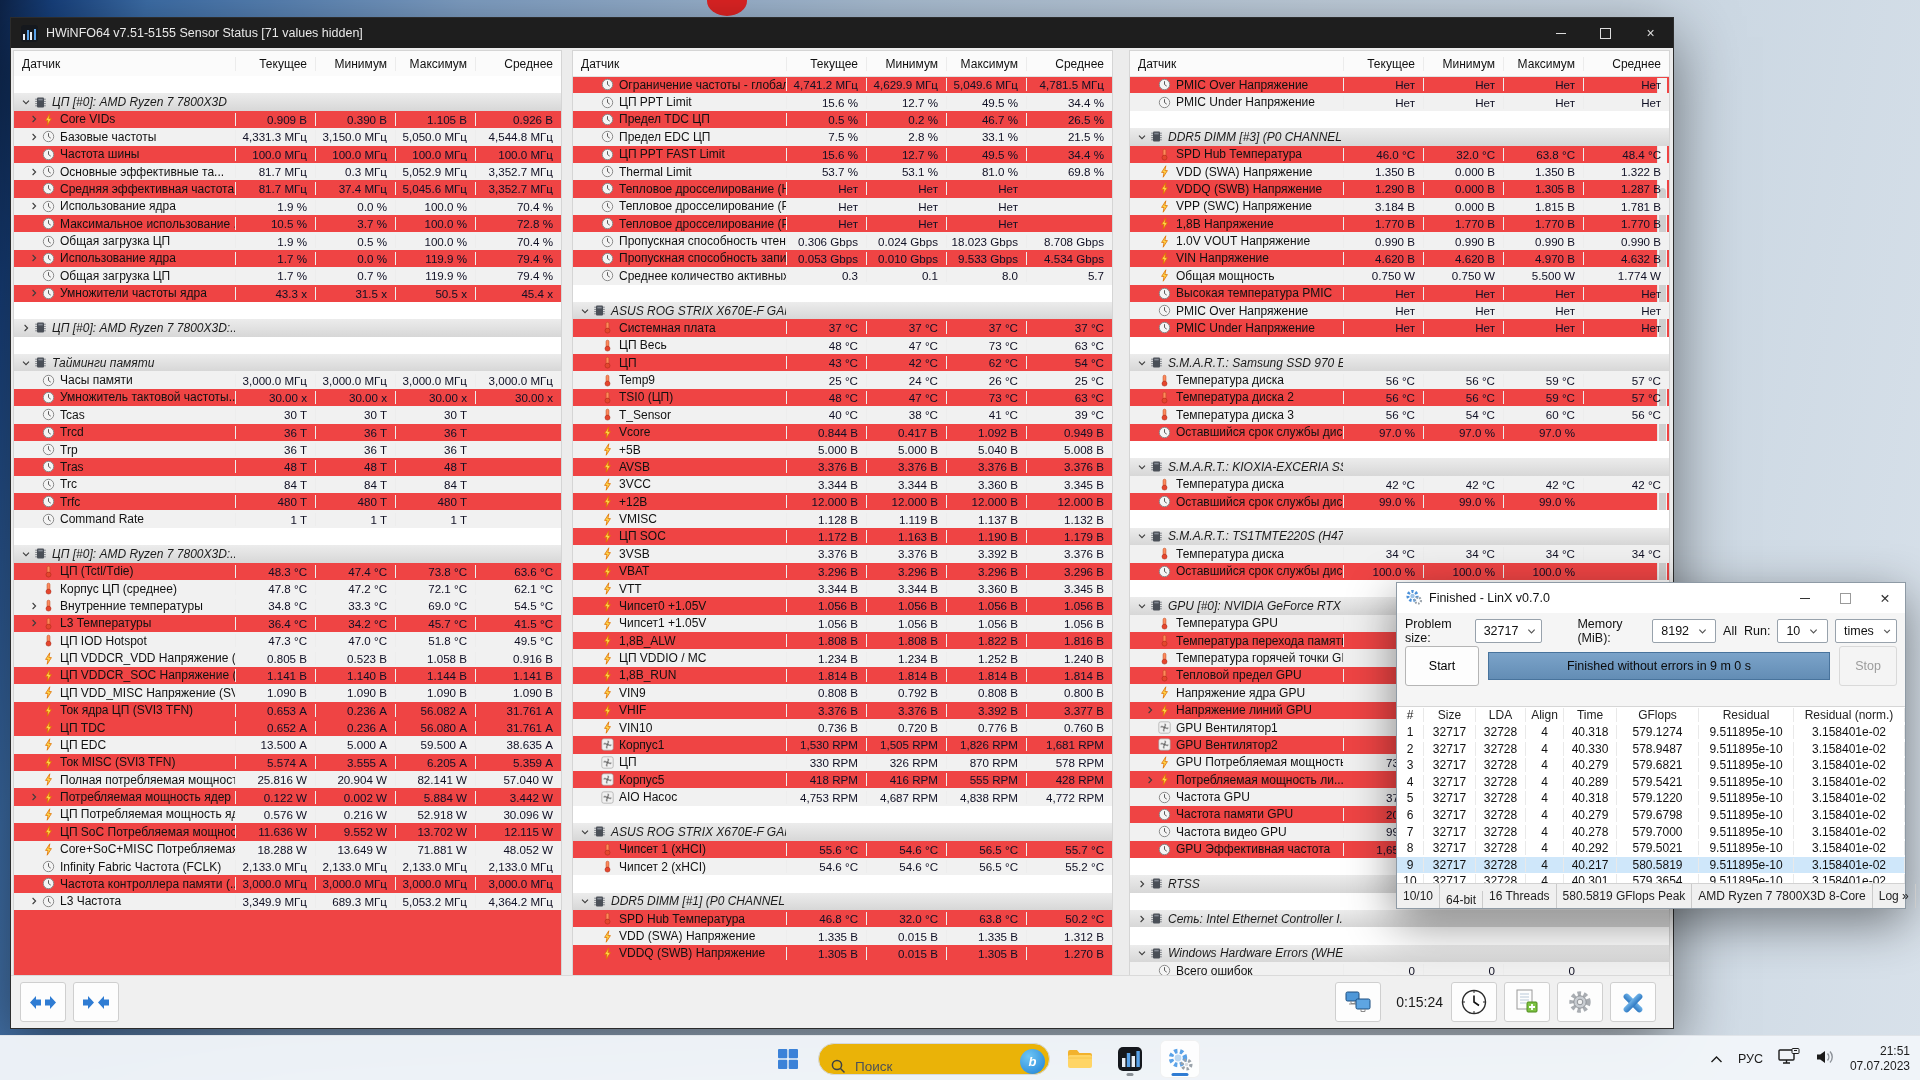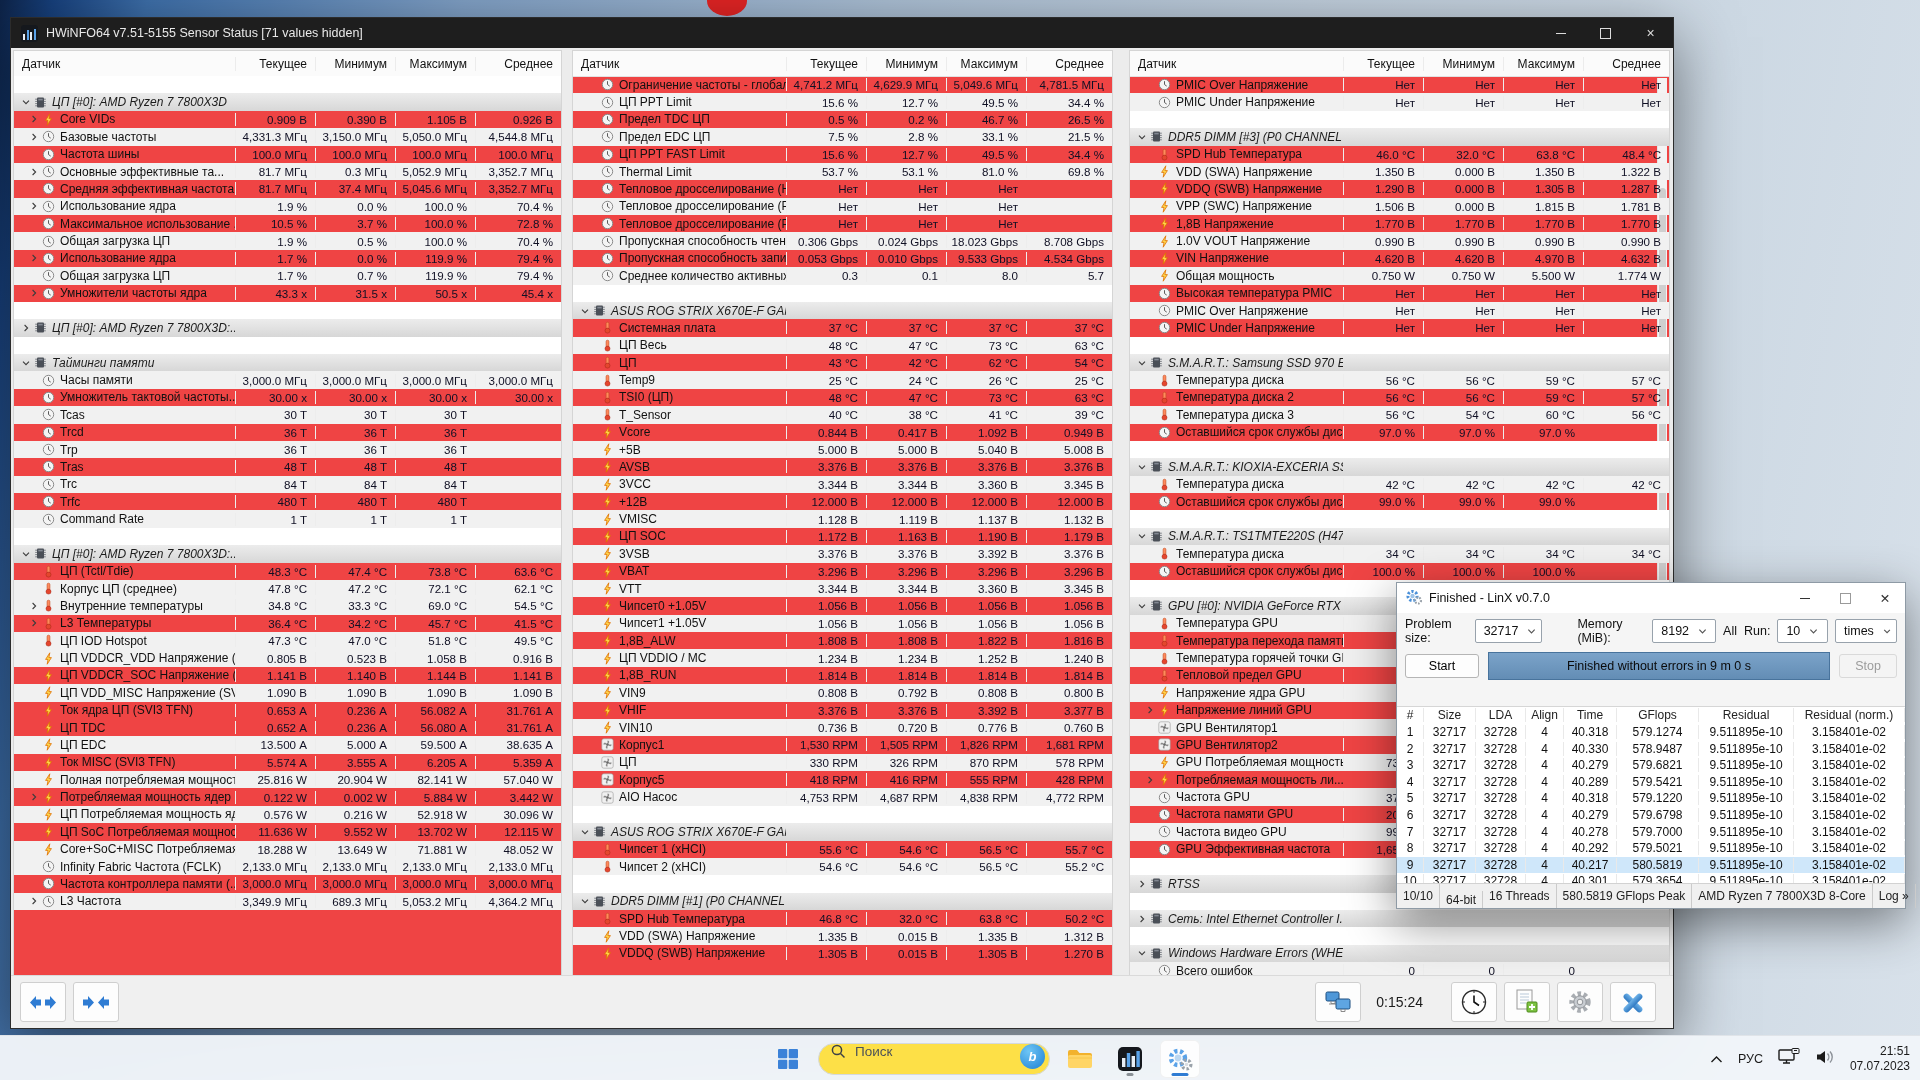--- a/index.html
+++ b/index.html
@@ -45,41 +45,41 @@
   .sicon{width:13px;height:13px;margin:0 5px 0 2px;flex:0 0 13px;display:inline-flex}
   .sicon svg{width:13px;height:13px}
   .vscroll{position:absolute;right:2px;top:27px;bottom:2px;width:9px;background:#f3f3f3;border-left:1px solid #e4e4e4}
   .vscroll .thumb{position:absolute;left:1px;right:1px;top:110px;height:420px;background:#cfcfcf;border-radius:4px}
   
   .toolbar{position:absolute;left:0;right:0;bottom:0;height:52px;background:#f0f0f0;border-top:1px solid #dadada;display:flex;align-items:center}
   .tbtn{width:46px;height:40px;background:#fdfdfd;border:1px solid #cfcfcf;border-radius:3px;
     display:flex;align-items:center;justify-content:center;margin-right:7px;box-sizing:border-box}
   .tleft{display:flex;margin-left:9px}
   .tright{display:flex;align-items:center;margin-left:auto;margin-right:10px}
-  .elapsed{font-size:14px;color:#1a1a1a;margin:0 28px 0 8px}
+  .elapsed{font-size:14px;color:#1a1a1a;margin:0 8px 0 8px}
   .xmark{position:relative;width:22px;height:22px}
   .xmark i{position:absolute;left:-1px;top:9px;width:24px;height:6px;border-radius:3px;background:linear-gradient(#6db1e8,#2f79c2)}
   .xmark i:nth-child(1){transform:rotate(45deg)}.xmark i:nth-child(2){transform:rotate(-45deg)}
   
   .linx{position:absolute;left:1396px;top:582px;width:510px;height:327px;background:#f5f5f5;
     border:1px solid #8e9aa5;box-shadow:0 14px 46px rgba(0,0,0,.45);font-size:12.5px;box-sizing:border-box}
   .ltitle{height:30px;background:#fff;display:flex;align-items:center;color:#111}
   .ltitle .lgear{margin:0 7px 0 9px}
   .ltitle .lbtns{margin-left:auto;display:flex;align-items:center;height:100%}
   .lwbtn{width:40px;height:100%;display:flex;align-items:center;justify-content:center;color:#333}
   .lwbtn .min{width:10px;height:1px;background:#333}
   .lwbtn .max{width:9px;height:9px;border:1px solid #9a9a9a}
   .lmenu{height:23px;background:#fff;display:flex;align-items:center;gap:20px;padding-left:12px;border-bottom:1px solid #ededed}
   .lmenu span.dis{color:#9d9d9d}
   .lctrl{height:36px;display:flex;align-items:center;padding:0 8px;gap:7px;color:#111}
   .combo{height:24px;background:#fff;border:1px solid #98a2ac;border-radius:2px;display:flex;align-items:center;
     padding:0 5px 0 8px;gap:9px;box-sizing:border-box}
   .combo svg{width:9px;height:9px}
   .lrun{height:34px;display:flex;align-items:center;padding:0 8px;gap:9px}
-  .btn{height:24px;background:#fdfdfd;border:1px solid #b5b5b5;border-radius:3px;display:flex;align-items:center;justify-content:center;box-sizing:border-box}
+  .btn{height:40px;background:#fdfdfd;border:1px solid #b5b5b5;border-radius:3px;display:flex;align-items:center;justify-content:center;box-sizing:border-box}
   .start{width:74px}
   .stop{width:58px;color:#9c9c9c;background:#f4f4f4;border-color:#d9d9d9}
   .progress{flex:1;height:28px;background:linear-gradient(#7ba3c9,#638db5);border:1px solid #48739c;
     display:flex;align-items:center;justify-content:center;color:#0b0b0b;box-sizing:border-box}
   .ltable{position:absolute;left:0;right:0;top:123px;bottom:24px;background:#fff;border-top:1px solid #d6d6d6;overflow:hidden}
   .lrow{display:grid;grid-template-columns:27px 52px 50px 38px 53px 82px 95px 1fr;height:16.6px;align-items:center;
     font-size:12px;color:#111;text-align:center}
   .lrow>div{border-right:1px solid #e9e9e9;overflow:hidden;white-space:nowrap}
   .lrow.hed{font-size:12px;color:#222;height:16.8px}
   .lrow.sel{background:#cfe7fa}
@@ -88,22 +88,22 @@
   .lseg{display:flex;align-items:center;justify-content:center;border-right:1px solid #cbcbcb;padding:0 6px;box-sizing:border-box;white-space:nowrap}
   
   .taskbar{position:absolute;left:0;top:1035px;width:1920px;height:45px;background:rgba(241,245,249,.97);
     border-top:1px solid #e0e4e9;display:flex;align-items:center}
   .tb-center{position:absolute;left:768px;top:0;height:100%;display:flex;align-items:center;gap:10px}
   .tb-ico{width:40px;height:38px;border-radius:6px;display:flex;align-items:center;justify-content:center;position:relative}
   .tb-ico.active{background:rgba(255,255,255,.85);box-shadow:inset 0 0 0 1px rgba(0,0,0,.05)}
   .runbar{position:absolute;bottom:2px;left:50%;transform:translateX(-50%);height:3px;border-radius:2px}
   .runbar.small{width:7px;background:#8a9096}
   .runbar.big{width:17px;background:#2f7cd3}
-  .searchpill{height:32px;width:232px;background:#fde047;border:1px solid #d4d9de;border-radius:17px;
-    display:flex;align-items:flex-start;padding:0 4px 0 12px;gap:9px;box-sizing:border-box}
+  .searchpill{height:32px;width:232px;background:#eab308;border:1px solid #d4d9de;border-radius:17px;
+    display:flex;align-items:flex-end;padding:0 4px 0 12px;gap:9px;box-sizing:border-box}
   .searchpill .ph{color:#4c5258;font-size:13.5px;flex:1}
   .bing{width:25px;height:25px;border-radius:50%;background:radial-gradient(circle at 35% 30%,#6ec6f5,#1d7fd4);
     display:flex;align-items:center;justify-content:center;color:#fff;font-size:13px;font-style:italic;font-weight:bold}
   .tb-right{position:absolute;right:10px;top:0;height:100%;display:flex;align-items:center;gap:15px;color:#1b1b1b}
   .lang{font-size:12.5px}
   .clockblk{text-align:right;font-size:12px;line-height:1.25}
 </style>
 </head>
 <body>
 
@@ -1803,21 +1803,21 @@
           <div class="srow alt">
             <div class="cell-label">
               <span class="rowind" style="flex:0 0 21px"></span>
               <span class="sicon">
                 <svg viewBox="0 0 13 13">
                   <path d="M7.8 0.8 3.6 7.4h2.4L5.2 12.2l4.2-6.6H6.9z" fill="#ffd94d" stroke="#e07000" stroke-width=".8" stroke-linejoin="round"></path>
                 </svg>
               </span>
               <span>VPP (SWC) Напряжение</span>
             </div>
-            <div class="cell-val">1.506 В</div>
+            <div class="cell-val">3.184 В</div>
             <div class="cell-val">0.000 В</div>
             <div class="cell-val">1.815 В</div>
             <div class="cell-val last">1.781 В</div>
           </div>
           <div class="srow">
             <div class="cell-label">
               <span class="rowind" style="flex:0 0 21px"></span>
               <span class="sicon">
                 <svg viewBox="0 0 13 13">
                   <path d="M7.8 0.8 3.6 7.4h2.4L5.2 12.2l4.2-6.6H6.9z" fill="#ffd94d" stroke="#e07000" stroke-width=".8" stroke-linejoin="round"></path>

